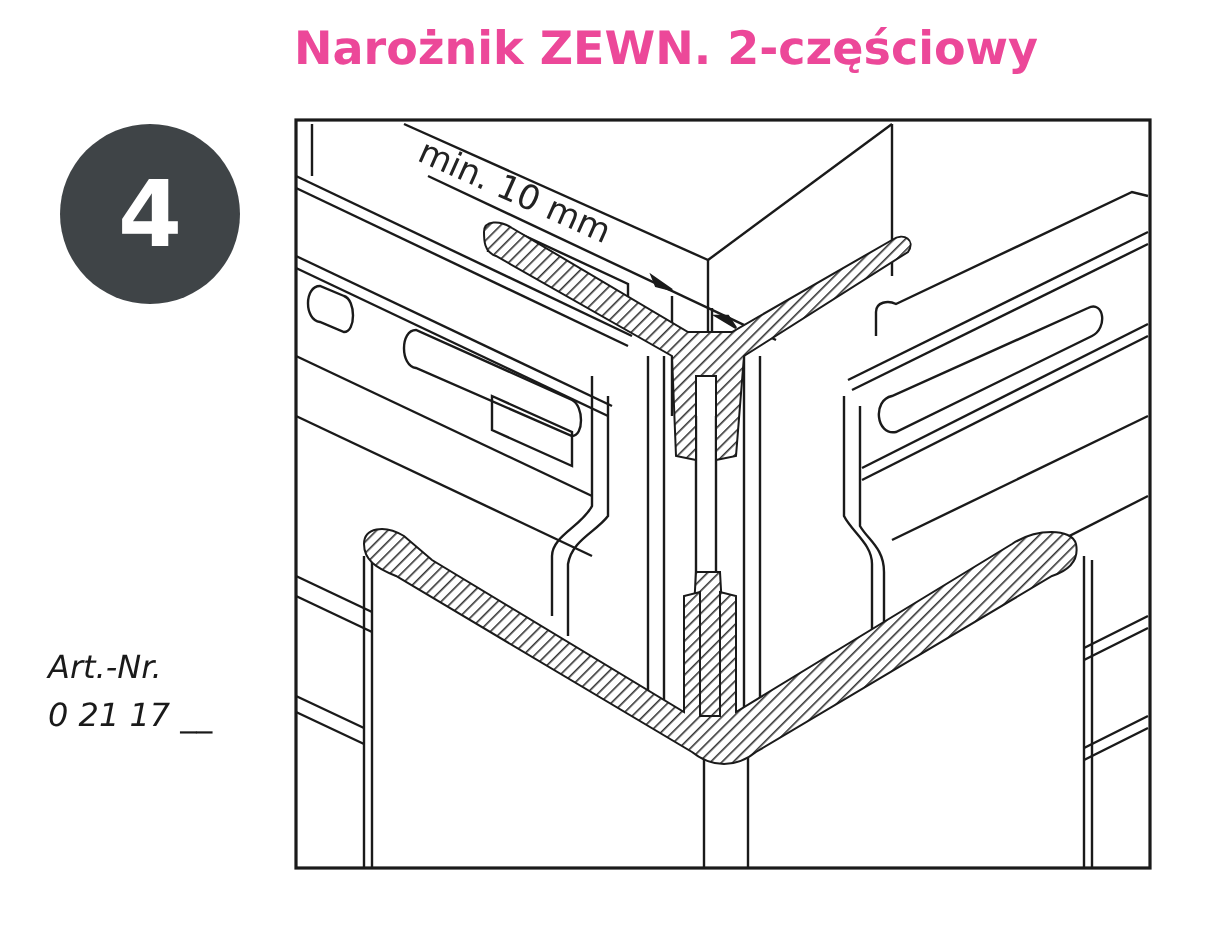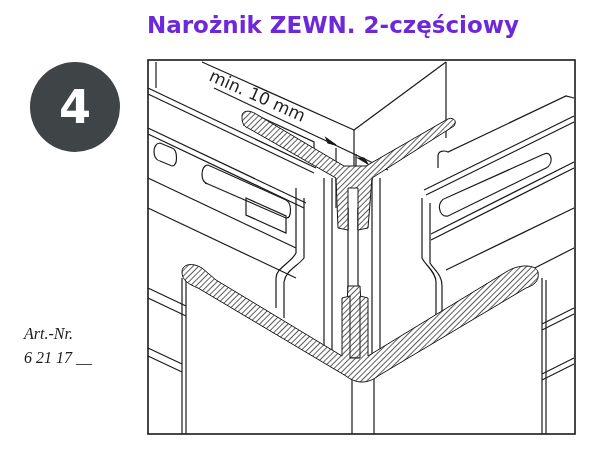--- a/index.html
+++ b/index.html
@@ -1,36 +1,36 @@
 <!DOCTYPE html>
 <html><head>
 <meta charset="utf-8">
 <style>
   html, body { margin:0; padding:0; background:#ffffff; }
   body { width:610px; height:467px; position:relative; overflow:hidden; font-family:"DejaVu Sans", sans-serif; }
-  .title { position:absolute; left:147px; top:12px; width:360px; font-family:"DejaVu Sans", sans-serif; font-weight:bold; font-size:23px; color:#6d28d9; letter-spacing:0px; white-space:nowrap; }
+  .title { position:absolute; left:147px; top:12px; width:360px; font-family:"DejaVu Sans", sans-serif; font-weight:bold; font-size:23px; color:#ec4899; letter-spacing:0px; white-space:nowrap; }
   .badge { position:absolute; left:30px; top:62px; width:90px; height:90px; border-radius:50%; background:#3f4447; display:flex; align-items:center; justify-content:center; }
   .badge span { color:#ffffff; font-family:"DejaVu Sans", sans-serif; font-weight:bold; font-size:46px; line-height:1; }
   .artnr { position:absolute; left:24px; top:322px; font-family:"DejaVu Sans", sans-serif; font-style:italic; font-size:16px; line-height:24px; color:#1a1a1a; }
-  .artnr div { white-space:pre;font-family:Liberation Serif, serif; }
+  .artnr div { white-space:pre; }
   .drawing { position:absolute; left:146px; top:58px; width:432px; height:380px; }
   .dim-label { font-family:"DejaVu Sans", sans-serif; font-size:17px; fill:#222; }
 </style>
 </head>
 <body>
 
 <div class="title">Narożnik ZEWN. 2-częściowy</div>
 
 <div class="badge">
   <span>4</span>
 </div>
 
 <div class="artnr">
   <div>Art.-Nr.</div>
-  <div>6 21 17 __</div>
+  <div>0 21 17 __</div>
 </div>
 
 <svg class="drawing" viewBox="0 0 432 380" xmlns="http://www.w3.org/2000/svg">
   <defs>
     <pattern id="hatch" patternUnits="userSpaceOnUse" width="4" height="4" patternTransform="rotate(45)">
       <rect width="4" height="4" fill="#ffffff"></rect>
       <line x1="0" y1="0" x2="0" y2="4" stroke="#333" stroke-width="1.6"></line>
     </pattern>
   </defs>
   <g fill="none" stroke="#1a1a1a" stroke-width="1.2">

